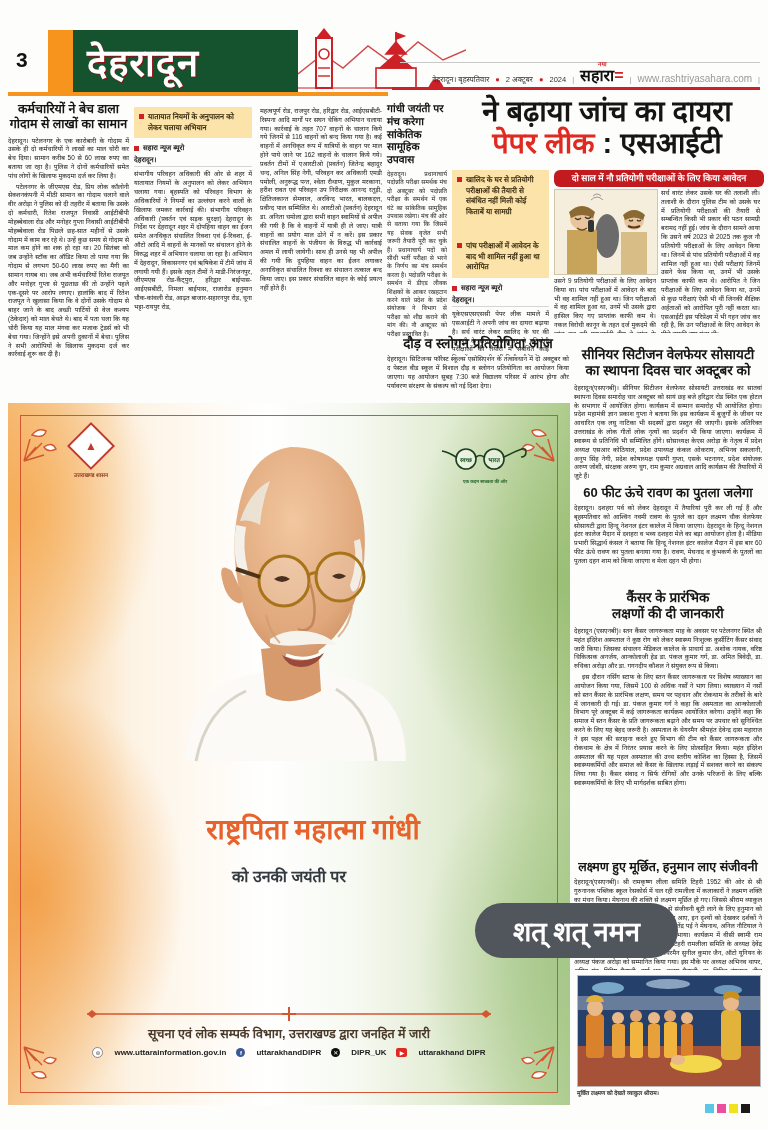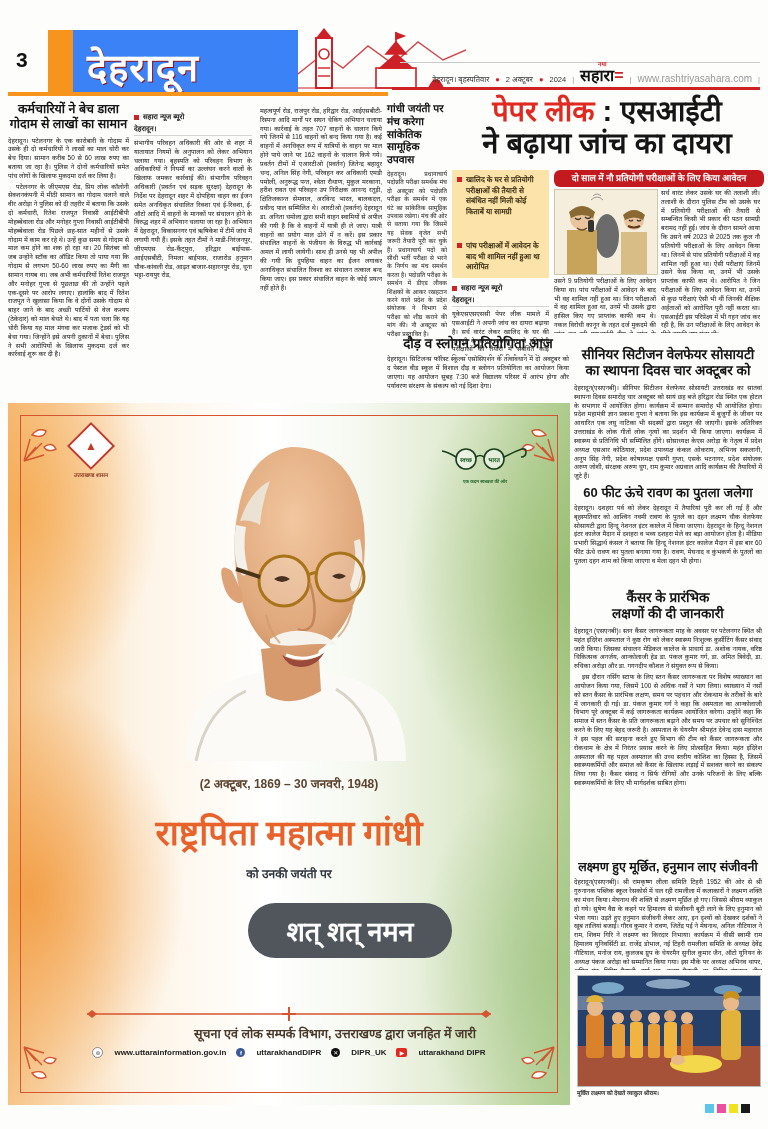--- a/index.html
+++ b/index.html
@@ -2,21 +2,21 @@
 <html><head>
 <meta charset="utf-8">
 <style>
   html,body{margin:0;padding:0;background:#e9e9e9;}
   #page{position:relative;width:768px;height:1129px;background:#fdfdfc;margin:0 auto;
         font-family:"Liberation Sans","DejaVu Sans",sans-serif;overflow:hidden;color:#1c1c1c;}
   .abs{position:absolute;}
   
   .pageno{font-size:21px;font-weight:bold;color:#111;}
   .orange-bar{background:#f7941d;}
-  .masthead-red{background:#3b82f6;display:flex;align-items:flex-end;}
+  .masthead-red{background:#14532d;display:flex;align-items:center;}
   .masthead-title{color:#fff;font-weight:bold;font-size:38px;padding-left:14px;letter-spacing:1px;
                   text-shadow:1px 1px 0 #8e0f14;}
   .skyline{background:#fdfdfc;}
   .dateline{font-size:7.5px;color:#333;display:flex;align-items:flex-end;gap:6px;
             border-top:1px solid #c9c9c9;padding-top:5px;justify-content:flex-end;}
   .dl-sep{color:#999;}
   .dl-dot{color:#ce2127;}
   .brand{font-size:16px;font-weight:bold;color:#111;position:relative;line-height:1;}
   .brand .tag{position:absolute;top:-7px;left:18px;color:#ce2127;font-size:6px;font-weight:bold;}
   .brand .eq{color:#ce2127;font-weight:bold;}
@@ -46,23 +46,23 @@
   .ad{background:
       radial-gradient(ellipse 220px 300px at 4% 70%, rgba(242,153,60,.85), rgba(242,153,60,0) 70%),
       radial-gradient(ellipse 200px 280px at 2% 15%, rgba(245,166,74,.8), rgba(245,166,74,0) 70%),
       radial-gradient(ellipse 230px 320px at 99% 25%, rgba(148,186,110,.8), rgba(148,186,110,0) 70%),
       radial-gradient(ellipse 200px 300px at 98% 80%, rgba(163,198,135,.85), rgba(163,198,135,0) 70%),
       linear-gradient(to right,#f6c488 0%,#fdf3e4 22%,#ffffff 46%,#f6f9f1 62%,#d9e6c6 85%,#b3cf92 100%);}
   .ad-frame{position:absolute;left:12px;top:12px;right:12px;bottom:12px;
             border:1.6px solid #d4552f;}
   .corner{position:absolute;width:46px;height:46px;}
   .ad-dates{font-size:12px;font-weight:bold;color:#5d4431;text-align:center;}
-  .ad-title{font-family:"Liberation Serif","DejaVu Serif",serif;font-size:35px;font-weight:bold;
-            color:#e8632c;text-align:center;line-height:1.1;}
-  .ad-sub{font-size:12px;font-weight:bold;color:#343a41;text-align:center;}
+  .ad-title{font-family:"Liberation Serif","DejaVu Serif",serif;font-size:28px;font-weight:bold;
+            color:#e8632c;text-align:center;line-height:1.1;padding-left:24px;}
+  .ad-sub{font-size:16px;font-weight:bold;color:#343a41;text-align:center;}
   .pill{background:#51565c;color:#fff;font-family:"Liberation Serif","DejaVu Serif",serif;
         font-size:27px;font-weight:bold;border-radius:34px;padding:9px 38px;display:inline-block;}
   .issuer{font-size:12.5px;font-weight:bold;color:#4a3a2b;text-align:center;}
   .social{display:flex;gap:10px;justify-content:center;align-items:center;
           font-size:8px;font-weight:bold;color:#222;}
   .social .item{display:flex;align-items:center;gap:11px;}
   .ic{width:9px;height:9px;border-radius:50%;display:inline-flex;align-items:center;justify-content:center;
       color:#fff;font-size:6px;font-weight:bold;}
   .ic-globe{border:1px solid #888;color:#888;background:#fff;}
   .ic-fb{background:#3b5998;}
@@ -127,20 +127,26 @@
     </div>
     <div class="body-txt" style="height:262px;margin-top:4px;">
       <p>देहरादून। पटेलनगर के एक कारोबारी के गोदाम में उसके ही दो कर्मचारियों ने लाखों का माल चोरी कर बेच दिया। सामान करीब 50 से 60 लाख रुपए का बताया जा रहा है। पुलिस ने दोनों कर्मचारियों समेत पांच लोगों के खिलाफ मुकदमा दर्ज कर लिया है।</p>
       <p>पटेलनगर के जीएमएस रोड, प्रिय लोक कॉलोनी सेक्शनकंपनी में मीठी सामान का गोदाम चलाने वाले वीर अरोड़ा ने पुलिस को दी तहरीर में बताया कि उसके दो कर्मचारी, रितेश राजपूत निवासी आईटीबीपी मोहब्बेवाला रोड और मनोहर गुप्ता निवासी आईटीबीपी मोहब्बेवाला रोड पिछले छह-सात महीनों से उसके गोदाम में काम कर रहे थे। उन्हें कुछ समय से गोदाम से माल कम होने का शक हो रहा था। 20 सितंबर को जब उन्होंने स्टॉक का ऑडिट किया तो पाया गया कि गोदाम से लगभग 50-60 लाख रुपए का मैगी का सामान गायब था। जब अभी कर्मचारियों रितेश राजपूत और मनोहर गुप्ता से पूछताछ की तो उन्होंने पहले एक-दूसरे पर आरोप लगाए। हालांकि बाद में रितेश राजपूत ने खुलासा किया कि वे दोनों उसके गोदाम से बाहर जाने के बाद अच्छी पार्टियों से वेज कश्यप (ठेकेदार) को माल बेचते थे। बाद में पता चला कि यह चोरी किया यह माल मंगवा कर मजाक ट्रेडर्स को भी बेचा गया। जिन्होंने इसे अपनी दुकानों में बेचा। पुलिस ने सभी आरोपियों के खिलाफ मुकदमा दर्ज कर कार्रवाई शुरू कर दी है।</p>
     </div>
   </div>
 
   <div class="abs" style="left:134px;top:100px;width:248px;">
     <div style="display:flex;gap:8px;margin-top:7px;">
       <div style="width:118px;">
+        <div class="hl-box">
+          <div class="bullet">
+              <span class="sq"></span>
+              <span>यातायात नियमों के अनुपालन को लेकर चलाया अभियान</span>
+            </div>
+        </div>
         <div class="byline">
             <span class="sq"></span>
             <span>सहारा न्यूज ब्यूरो</span>
           </div>
         <div class="place">देहरादून।</div>
         <div class="body-txt" style="height:162px;margin-top:3px;">
           <p>संभागीय परिवहन अधिकारी की ओर से शहर में यातायात नियमों के अनुपालन को लेकर अभियान चलाया गया। बृहस्पति को परिवहन विभाग के अधिकारियों ने नियमों का उल्लंघन करने वालों के खिलाफ जमकर कार्रवाई की। संभागीय परिवहन अधिकारी (प्रवर्तन एवं सड़क सुरक्षा) देहरादून के निर्देश पर देहरादून शहर में दोपहिया वाहन का ईजन समेत अनधिकृत संचालित रिक्शा एवं ई-रिक्शा, ई-ऑटो आदि में वाहनों के मानकों पर संचालन होने के विरुद्ध शहर में अभियान चलाया जा रहा है। अभियान में देहरादून, विकासनगर एवं ऋषिकेश में टीमें जांच में लगायी गयी हैं। इसके तहत टीमों ने माडी-निरंजनपुर, जीएमएस रोड-कैंट्पुरा, हरिद्वार बाईपास-आईएसबीटी, निमला बाईपास, राजारोड हनुमान चौक-कांवली रोड, आढ़त बाजार-सहारनपुर रोड, चूना भट्टा-रायपुर रोड,</p>
         </div>
       </div>
       <div class="body-txt" style="width:122px;height:246px;">
@@ -151,22 +157,22 @@
 
   <div class="abs" style="left:387px;top:102px;width:60px;">
     <div class="headline" style="font-size:10.5px;text-align:left;">गांधी जयंती पर मंच करेगा सांकेतिक सामूहिक उपवास</div>
     <div class="body-txt" style="height:185px;margin-top:4px;font-size:6.1px;">
       <p>देहरादून। प्रधानाचार्य पदोन्नति परीक्षा समर्थक मंच दो अक्टूबर को पदोन्नति परीक्षा के समर्थन में एक घंटे का सांकेतिक सामूहिक उपवास रखेगा। मंच की ओर से बताया गया कि जिसमें यह सेवक बृजेत सभी जरूरी तैयारी पूरी कर चुके हैं। प्रधानाचार्य पदों को सीधी भर्ती परीक्षा से भरने के निर्णय का मंच समर्थन करता है। पदोन्नति परीक्षा के समर्थन में डीएड लीवक शिक्षकों के आकर रखहटान करने वाले प्रदेश के प्रदेश संयोजक ने विभाग से परीक्षा को शीघ्र कराने की मांग की। नौ अक्टूबर को परीक्षा प्रस्तावित है।</p>
     </div>
   </div>
 
   <div class="abs" style="left:452px;top:96px;width:310px;">
     <div class="headline" style="font-size:29px;line-height:1.1;">
+      <div>ने बढ़ाया जांच का दायरा</div>
       <div><span class="leak-red">पेपर लीक</span><span> : </span><span>एसआईटी</span></div>
-      <div>ने बढ़ाया जांच का दायरा</div>
     </div>
   </div>
   <div class="abs" style="left:452px;top:170px;width:97px;">
     <div class="hl-box">
       <div class="bullet">
           <span class="sq"></span>
           <span>खालिद के घर से प्रतियोगी परीक्षाओं की तैयारी से संबंधित नहीं मिली कोई किताबें या सामग्री</span>
         </div>
       <div class="bullet">
           <span class="sq"></span>
@@ -393,35 +399,34 @@
 
         <path d="M104,210 q22,-14 52,-4 q10,4 14,10 q-16,-2 -34,0 q-20,2 -32,-2 Z" fill="#f5f3ec"></path>
 
         <path d="M116,226 q20,12 42,-2 q-8,14 -24,14 q-12,0 -18,-12 Z" fill="#9a4a3a"></path>
         <path d="M120,226 q18,7 34,-1" stroke="#fff" stroke-width="3" fill="none"></path>
 
         <path d="M100,186 q4,18 14,28 M186,178 q-2,18 -14,30" stroke="#cf9a6e" stroke-width="2" fill="none" opacity=".7"></path>
       </svg>
     </div>
 
-    <div class="abs ad-dates" style="left:0;top:372px;width:562px;">(2 अक्टूबर, 1869 – 30 जनवरी, 1948)</div>
     <div class="abs ad-title" style="left:0;top:412px;width:562px;">राष्ट्रपिता महात्मा गांधी</div>
     <div class="abs ad-sub" style="left:0;top:462px;width:562px;">को उनकी जयंती पर</div>
-    <div class="abs" style="left:7px;top:500px;width:670px;text-align:center;">
+    <div class="abs" style="left:0;top:500px;width:670px;text-align:right;">
       <span class="pill">शत् शत् नमन</span>
     </div>
 
     <div class="abs" style="left:71px;top:604px;width:420px;">
       <svg width="420" height="14" viewBox="0 0 420 14">
         <line x1="8" y1="7" x2="412" y2="7" stroke="#d4552f" stroke-width="1.3"></line>
         <path d="M8,7 l5,-4 l5,4 l-5,4 Z M402,7 l5,-4 l5,4 l-5,4 Z" fill="#d4552f"></path>
         <path d="M210,0 v14 M203,7 h14" stroke="#d4552f" stroke-width="2"></path>
       </svg>
     </div>
-    <div class="abs issuer" style="left:0;top:622px;width:562px;padding-left:46px;">सूचना एवं लोक सम्पर्क विभाग, उत्तराखण्ड द्वारा जनहित में जारी</div>
+    <div class="abs issuer" style="left:0;top:622px;width:562px;">सूचना एवं लोक सम्पर्क विभाग, उत्तराखण्ड द्वारा जनहित में जारी</div>
     <div class="abs social" style="left:0;top:644px;width:562px;">
       <span class="item">
           <span class="ic ic-globe">⊕</span>
           <span>www.uttarainformation.gov.in</span>
         </span>
       <span class="item">
           <span class="ic ic-fb">f</span>
           <span>uttarakhandDIPR</span>
         </span>
       <span class="item">

